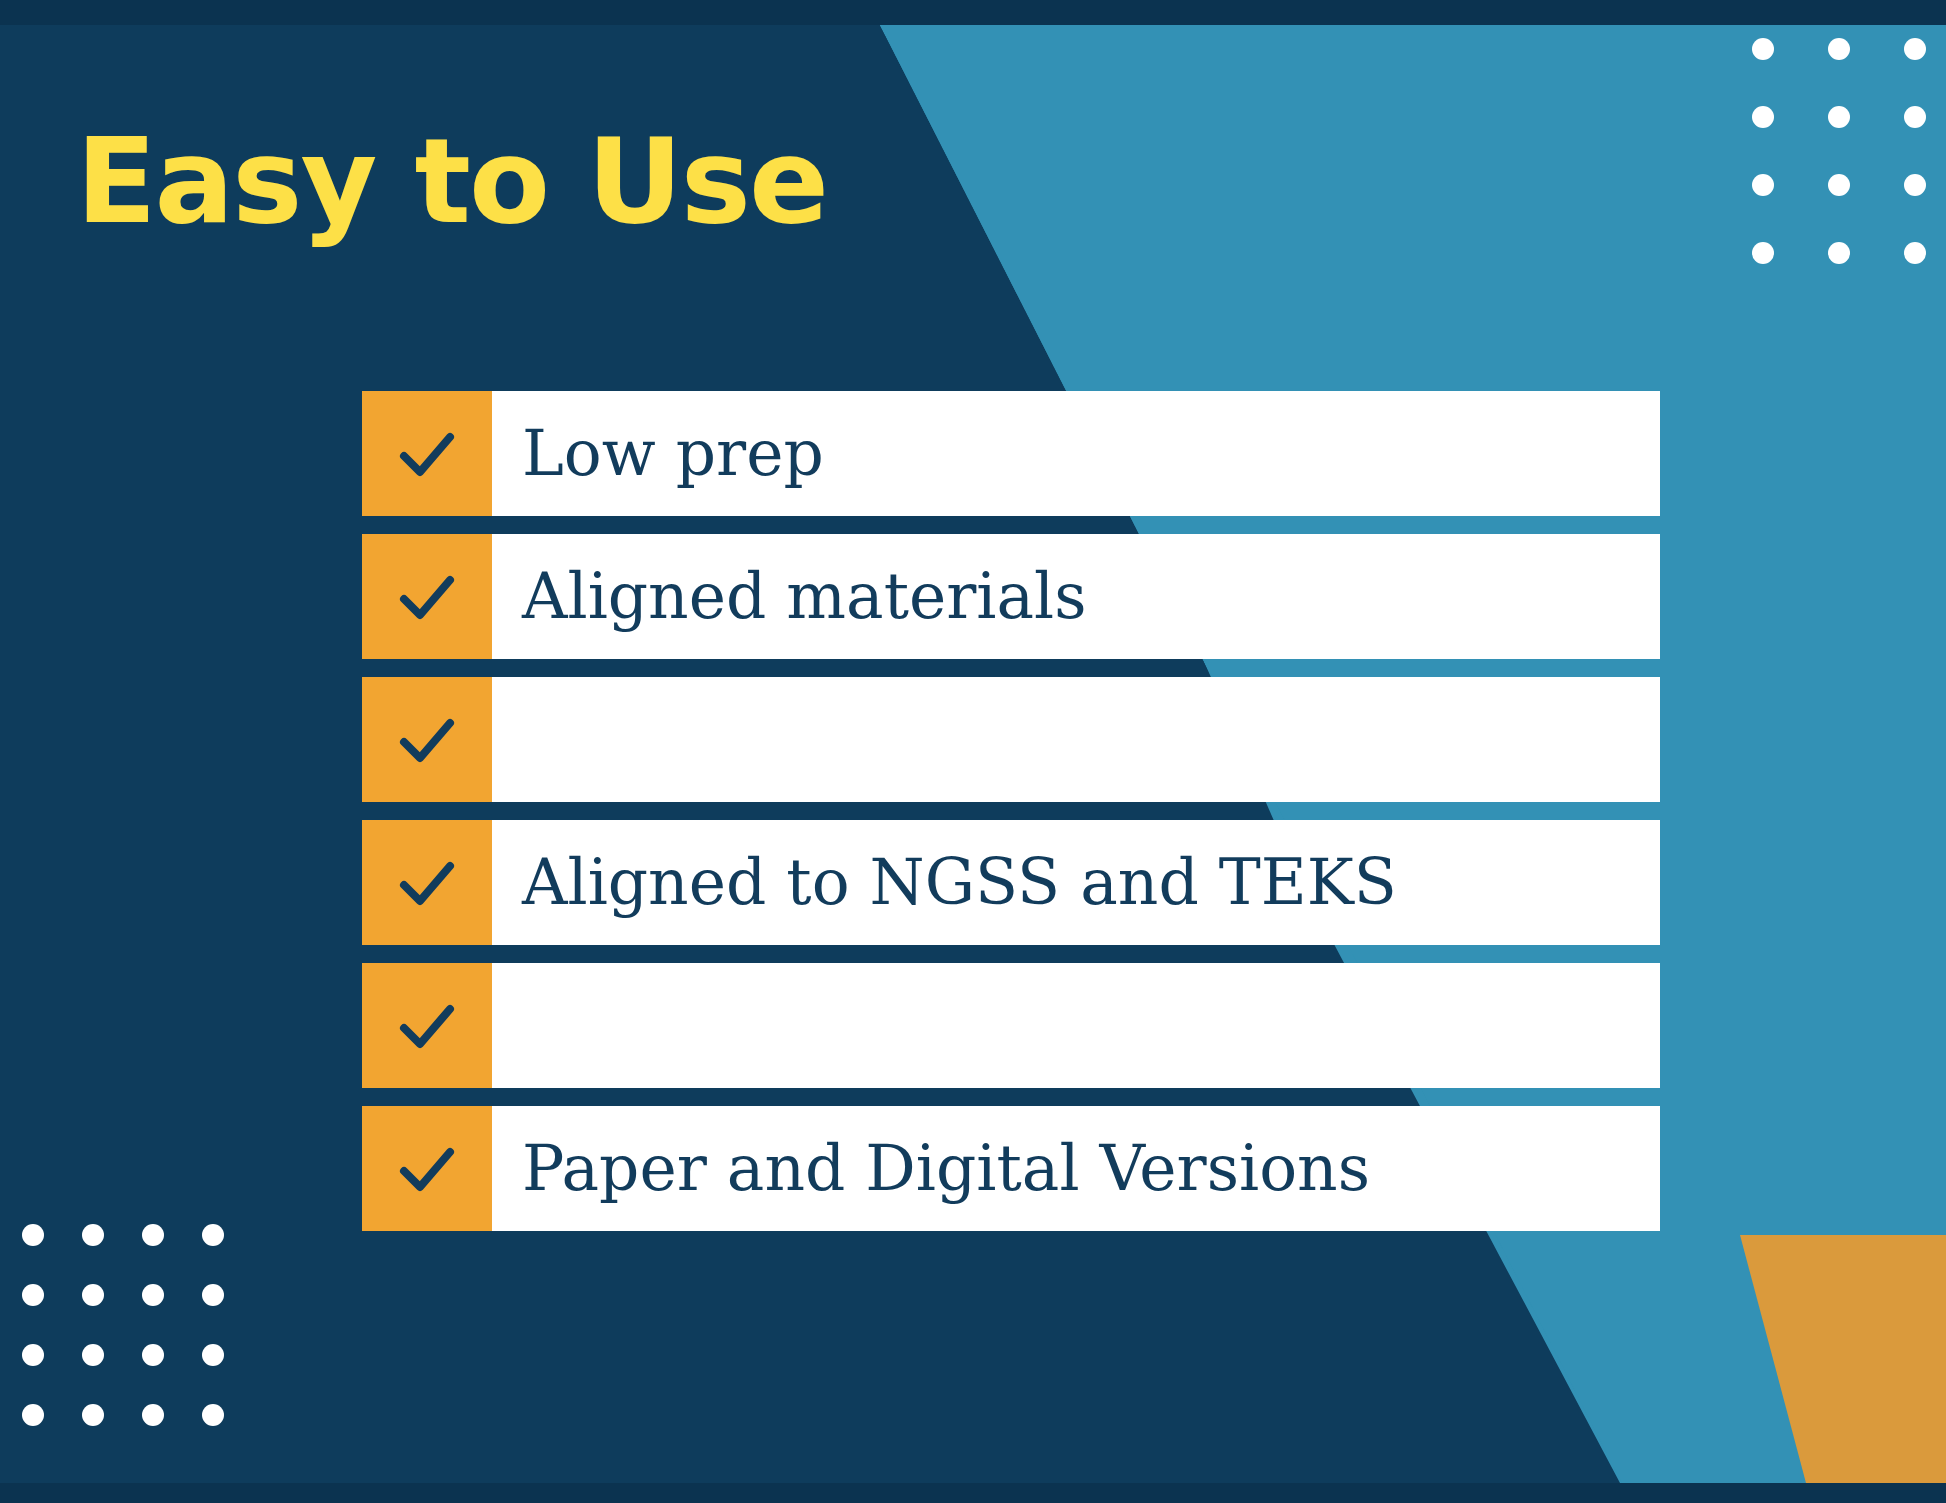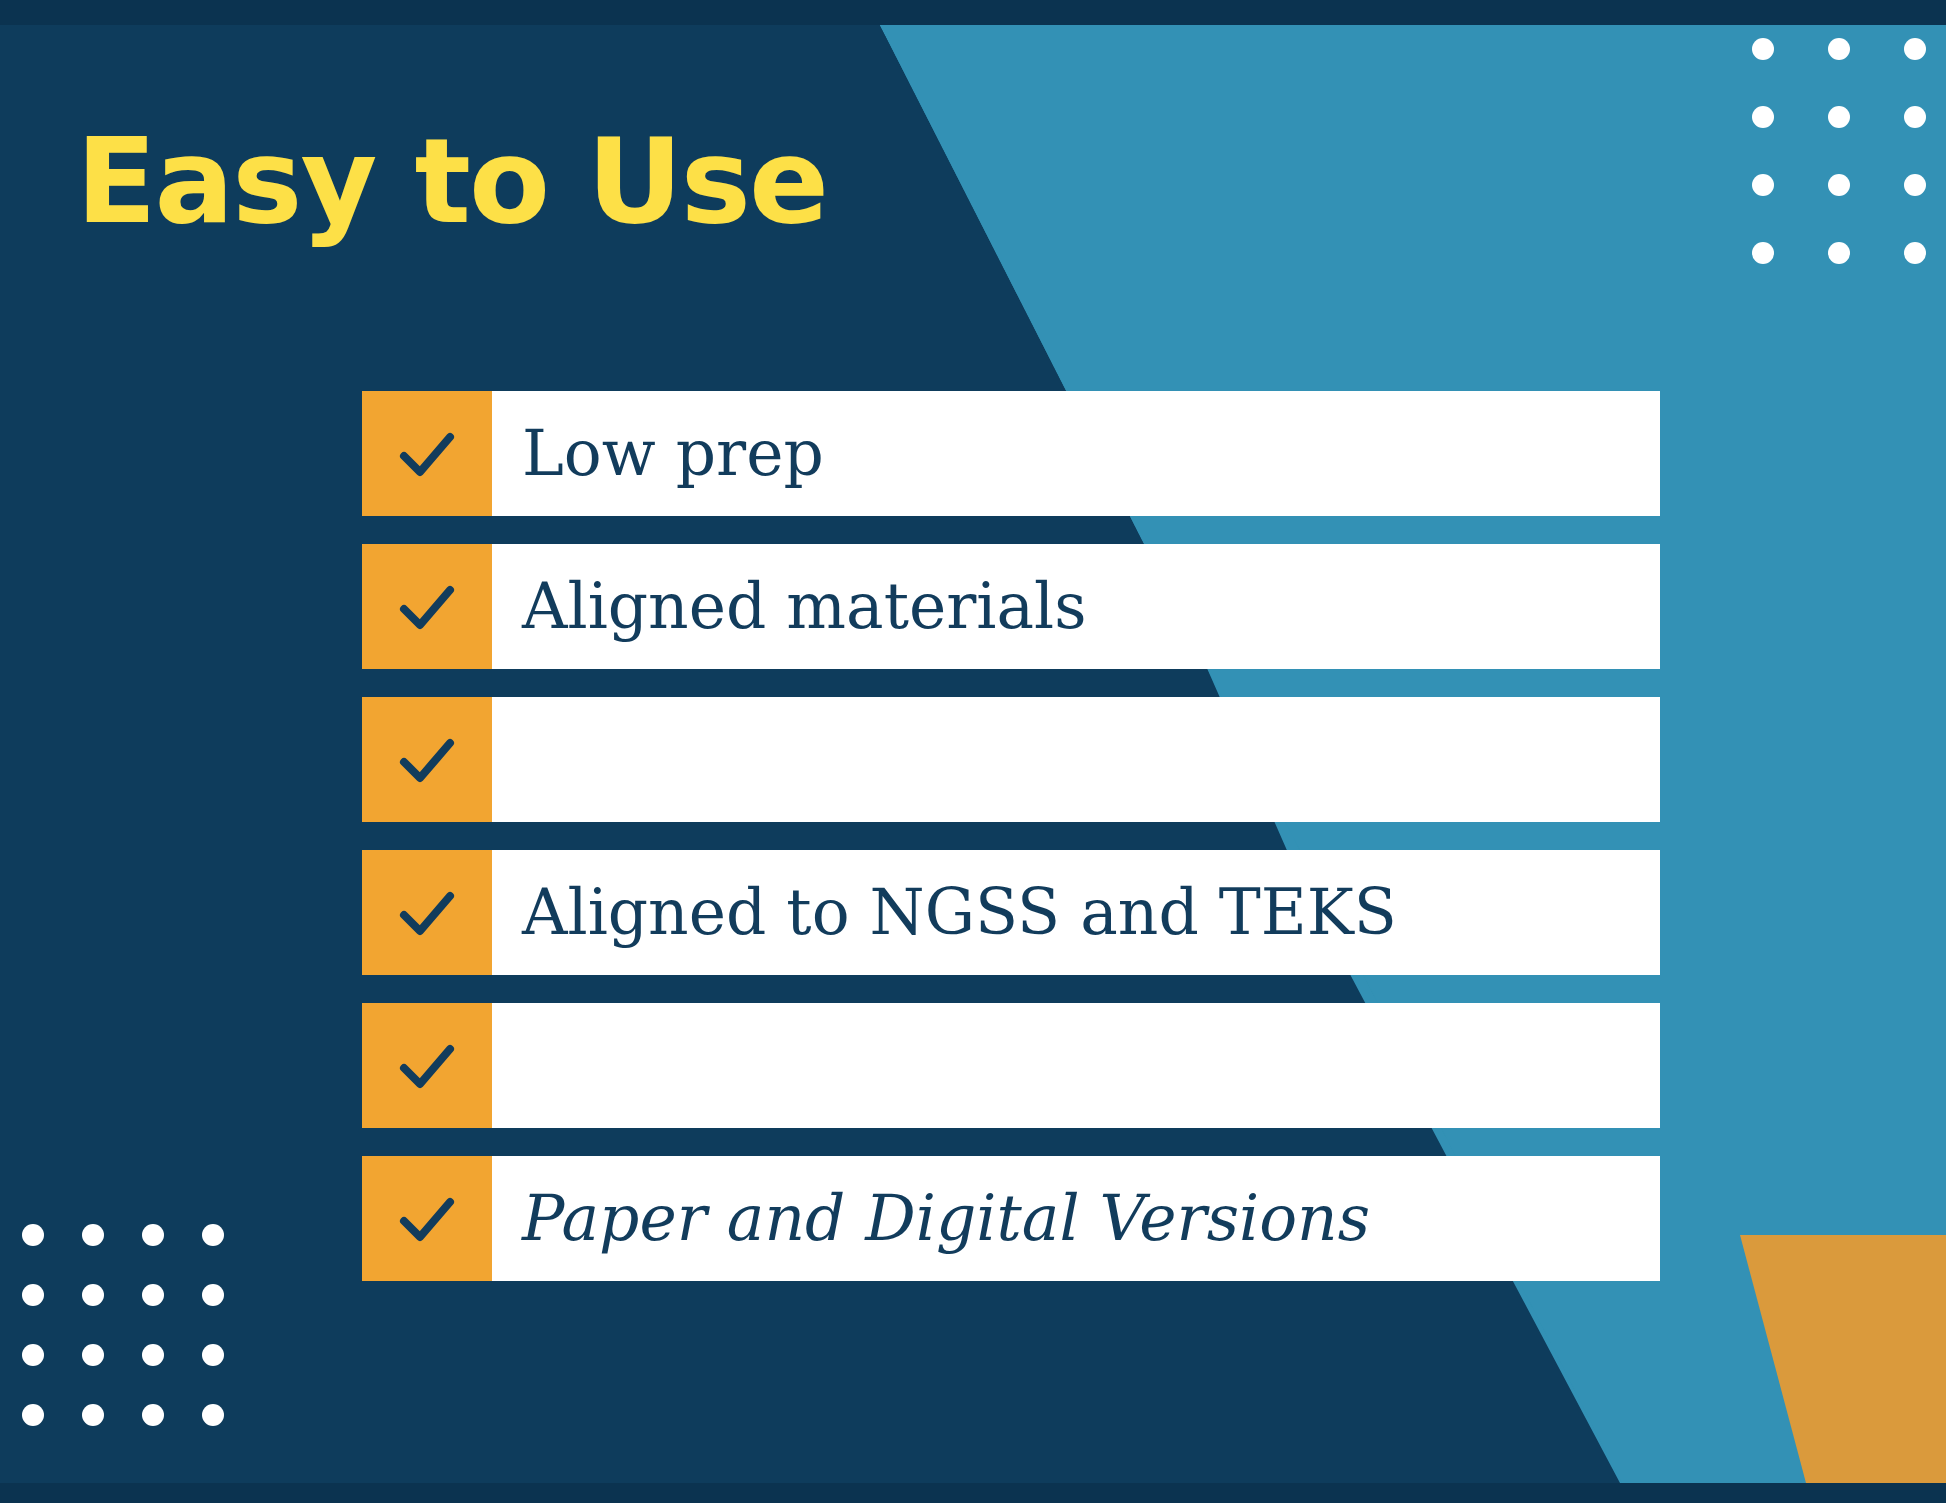--- a/index.html
+++ b/index.html
@@ -70,24 +70,24 @@
   #checklist {
     position: absolute;
     left: 362px;
     top: 391px;
     width: 1298px;
   }
   .check-row {
     display: flex;
     align-items: stretch;
     height: 125px;
-    margin-bottom: 28px;
+    margin-bottom: 18px;
     background: #ffffff;
   }
-  .check-row:last-child { margin-bottom: 16px; font-style: italic; }
+  .check-row:last-child { margin-bottom: 16px; }
 
   .check-box {
     flex: 0 0 130px;
     background: #F2A531;
     display: flex;
     align-items: center;
     justify-content: center;
   }
   .check-box svg { display: block; }
 

